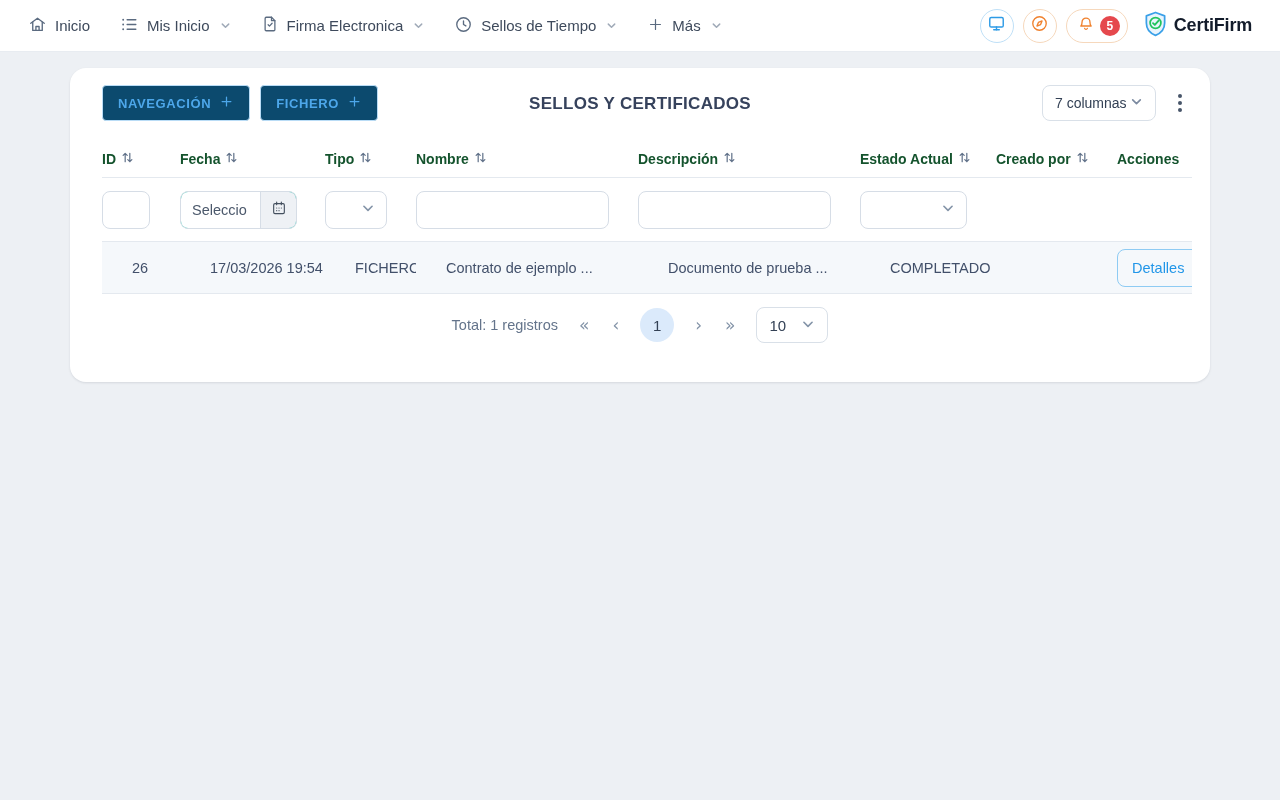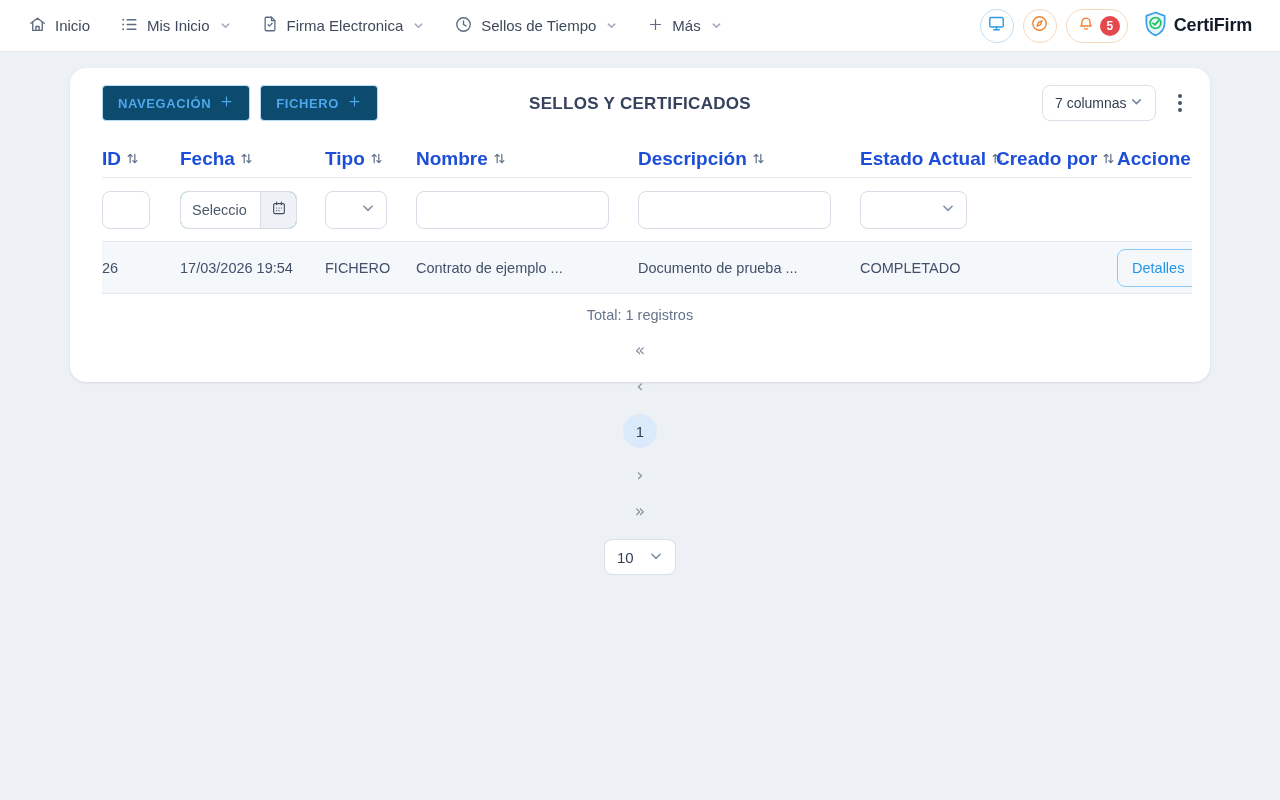--- a/index.html
+++ b/index.html
@@ -41,44 +41,44 @@
           display:flex; align-items:center; justify-content:space-between; padding:0 12px;
           font-size:14px; color:#334155; cursor:pointer; }
   .cols-select { width:114px; }
   .kebab { display:flex; flex-direction:column; gap:3px; padding:6px; cursor:pointer; }
   .kebab span { width:4px; height:4px; border-radius:50%; background:#475569; }
 
   
   .table-wrap { margin:20px 0 0 32px; width:1090px; overflow:hidden; }
   .trow { display:grid; grid-template-columns:78px 145px 91px 222px 222px 136px 121px 160px; align-items:center; }
   .thead { height:37px; border-bottom:1px solid #e4e9ef; }
-  .th { display:flex; align-items:center; gap:5px; font-size:19px; font-weight:700; color:#1d4ed8; cursor:pointer; white-space:nowrap; }
+  .th { display:flex; align-items:center; gap:5px; font-size:14px; font-weight:700; color:#14532d; cursor:pointer; white-space:nowrap; }
   .tfilter { height:64px; border-bottom:1px solid #e4e9ef; }
   .f-input { height:38px; border:1px solid #d6dde6; border-radius:8px; background:#fff;
              font-family:inherit; font-size:14px; color:#42506a; padding:0 10px; outline:none; }
   .f-input::placeholder { color:#5b6777; opacity:1; }
   .id-input { width:48px; }
   .text-input { width:193px; }
   .dategroup { display:flex; width:117px; height:38px; border:1px solid #d6dde6; border-radius:8px; overflow:hidden; background:#14b8a6; }
   .dategroup input { border:none; width:80px; padding:0 0 0 11px; font-family:inherit; font-size:14.5px; color:#42506a; outline:none; min-width:0; }
   .dategroup input::placeholder { color:#4b586b; opacity:1; }
   .cal-btn { width:36px; flex:none; background:#eef1f5; border-left:1px solid #d6dde6;
              display:flex; align-items:center; justify-content:center; cursor:pointer; }
   .f-select { height:38px; border:1px solid #d6dde6; border-radius:8px; background:#fff;
               display:flex; align-items:center; justify-content:flex-end; padding:0 11px; cursor:pointer; }
   .tipo-select { width:62px; }
   .estado-select { width:107px; }
   .data-row { height:52px; background:#f5f8fb; border-bottom:1px solid #e4e9ef; font-size:14.5px; color:#42506a; }
-  .cell { white-space:nowrap; overflow:hidden; }
+  .cell { white-space:nowrap; overflow:hidden;margin-left:30px; }
   .btn-detalles { height:38px; border:1px solid #8ecbf3; border-radius:8px; background:transparent;
               color:#2196e8; font-family:inherit; font-size:14.5px; padding:0 14px;
               display:flex; align-items:center; gap:9px; cursor:pointer; width:112px; flex:none; }
 
   
-  .pagination { display:flex; align-items:center; justify-content:center; gap:19px; margin-top:13px;flex-direction:column; }
+  .pagination { display:flex; align-items:center; justify-content:center; gap:19px; margin-top:13px; }
   .pg-total { font-size:14.5px; color:#64748b; }
   .pg-arrow { font-size:17px; color:#8494a8; cursor:pointer; line-height:1; padding:0 2px; font-family:"DejaVu Sans", sans-serif; }
   .pg-page { width:34px; height:34px; border-radius:50%; background:#dbeafb; color:#334155;
              display:flex; align-items:center; justify-content:center; font-size:15px; cursor:pointer; }
   .size-select { width:72px; height:36px; font-size:15px; }
 </style>
 </head>
 <body>
 
 <div class="navbar">

